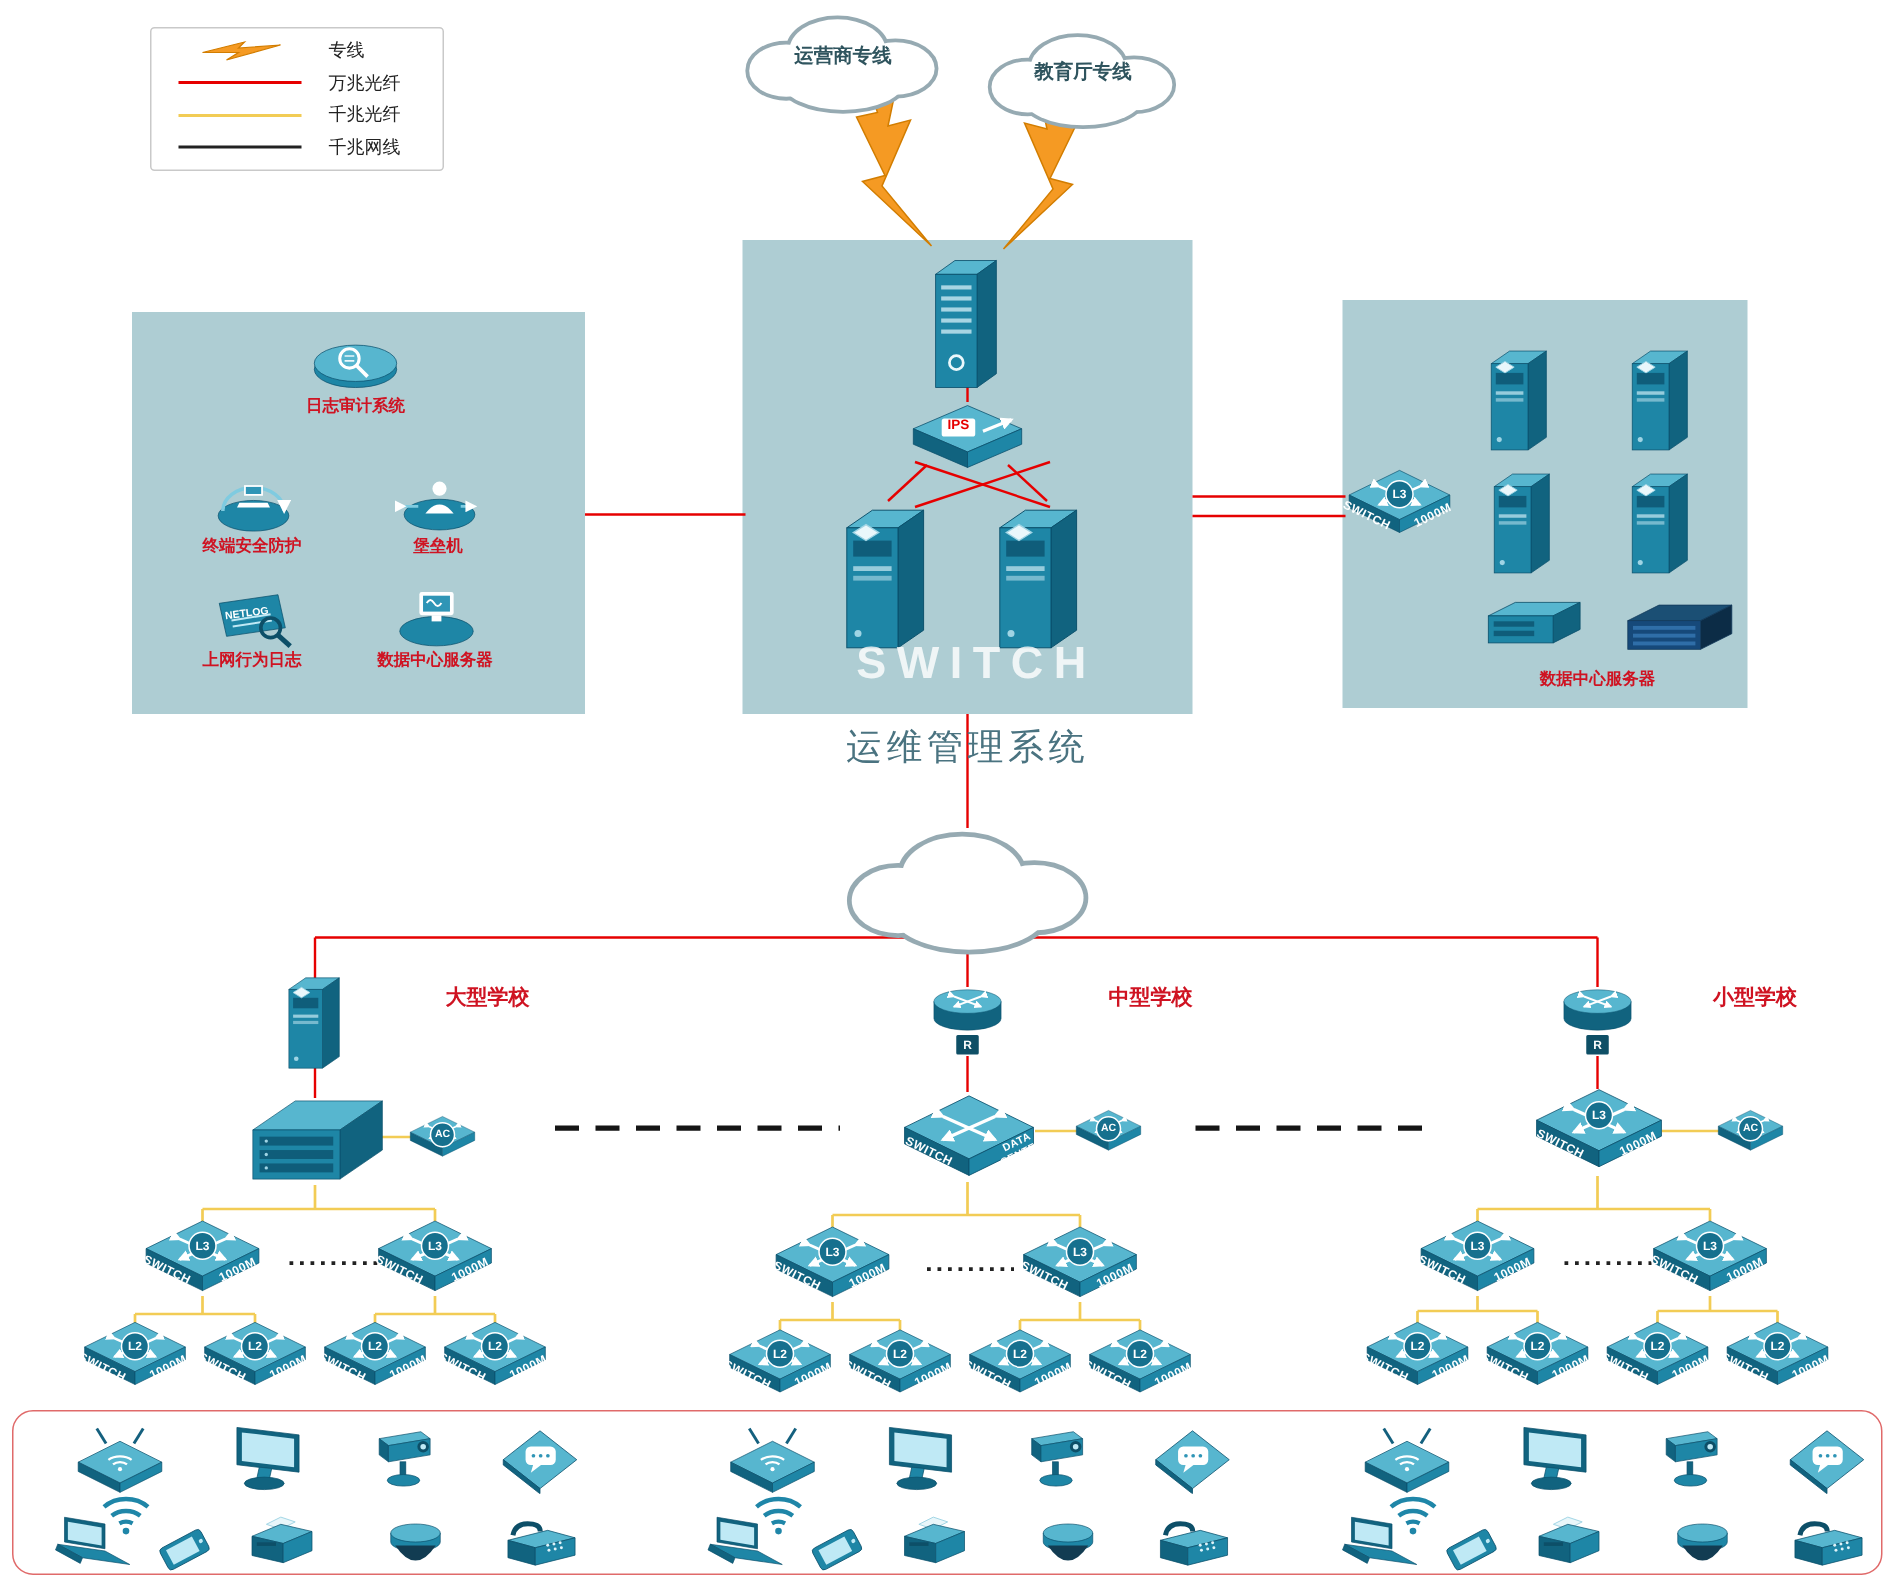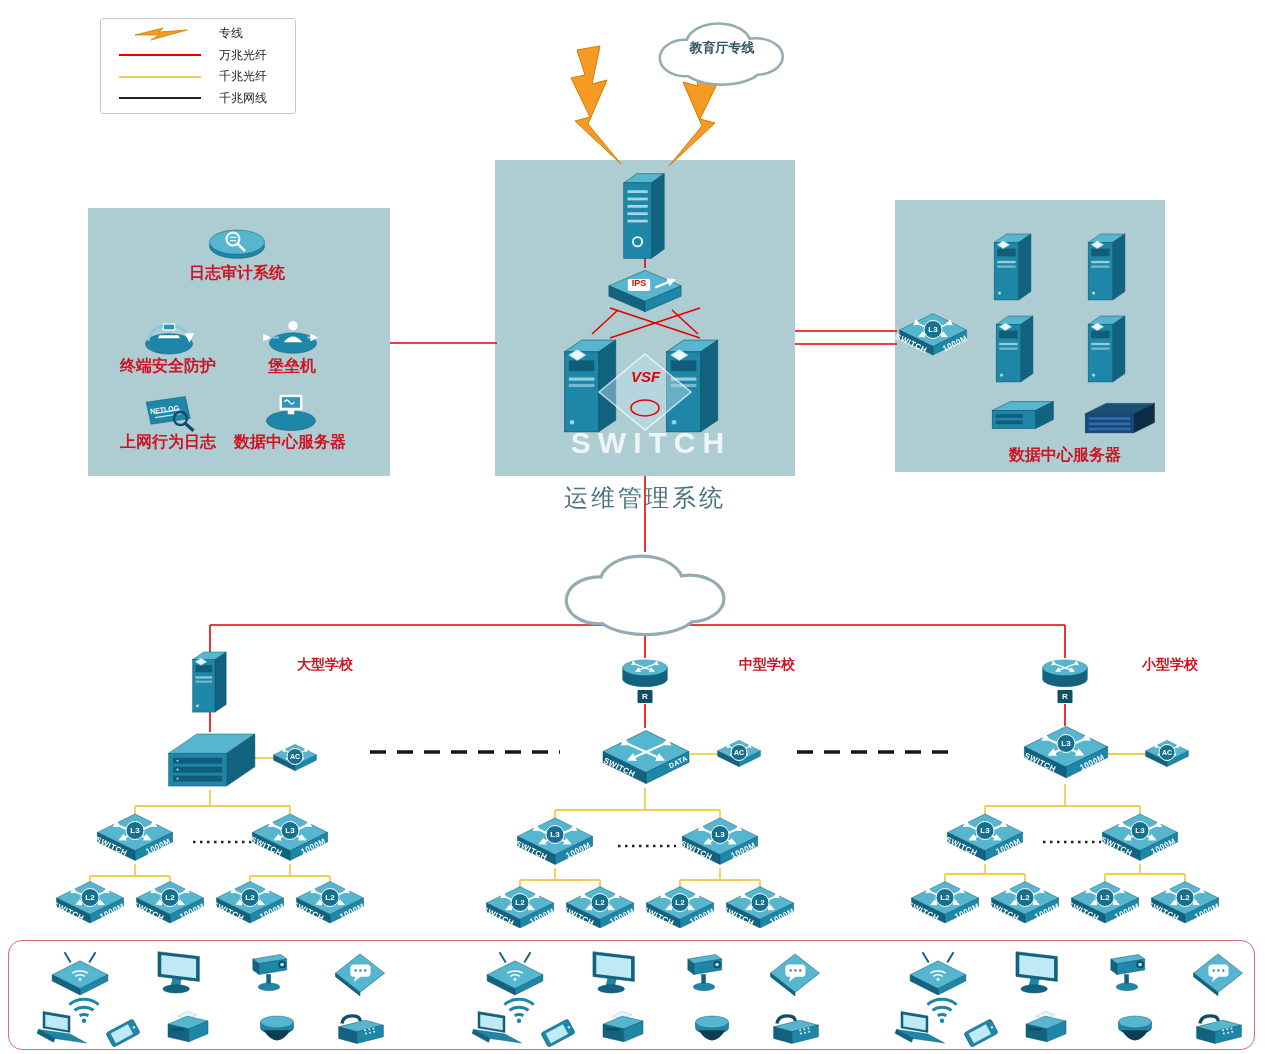--- a/index.html
+++ b/index.html
@@ -25,21 +25,21 @@
   .sw-lr{position:absolute;right:-6px;top:58%;width:56%;text-align:center;transform:rotate(-26deg);
          color:#fff;font-size:8px;font-weight:bold;letter-spacing:.4px;}
   .lr2{width:42px;font-size:7px;line-height:1.1;right:-8px;top:50%;}
   .dev-ac .sw-badge{width:15px;height:15px;font-size:7px;top:18%;}
   .r-badge{position:absolute;left:50%;bottom:-8px;transform:translateX(-50%);width:15px;height:13px;
            background:#0e4f66;color:#fff;font-size:8px;font-weight:bold;border:1px solid #fff;
            border-radius:2px;display:flex;align-items:center;justify-content:center;}
   .ips-label{position:absolute;left:26px;top:12px;width:22px;text-align:center;color:#e60000;
              font-weight:bold;font-size:9px;}
   .lbl{position:absolute;text-align:center;}
-  .red-lbl{color:#cf1322;font-weight:bold;font-size:16px;}
+  .red-lbl{color:#cf1322;font-weight:bold;font-size:11px;}
   .school-lbl{color:#cf1322;font-weight:bold;font-size:14px;}
   .title-lbl{font-family:"Liberation Serif",serif;font-size:24px;color:#4a7380;letter-spacing:3px;}
   .cloud{position:absolute;}
   .cloud-lbl{position:absolute;left:0;right:0;text-align:center;font-family:"Liberation Serif",serif;
              font-weight:bold;color:#2f545e;}
   .legend{position:absolute;left:100px;top:18px;width:196px;height:96px;background:#fff;
           border:1px solid #c9c9c9;border-radius:3px;display:flex;flex-direction:column;justify-content:space-around;
           padding:4px 0;box-sizing:border-box;}
   .lg-row{display:flex;align-items:center;height:20px;}
   .lg-ico{width:118px;display:flex;justify-content:center;align-items:center;}
@@ -360,20 +360,26 @@
       <span class="lg-txt">千兆光纤</span>
     </div>
     <div class="lg-row">
       <span class="lg-ico">
           <span class="lg-line" style="border-top-color:#222"></span>
         </span>
       <span class="lg-txt">千兆网线</span>
     </div>
   </div>
 
+  <div class="cloud" style="left:476px;top:2px;width:172px;height:80px">
+    <svg class="asvg" viewBox="0 0 220 110">
+        <use href="#s-cloud"></use>
+      </svg>
+    <span class="cloud-lbl" style="top:26px;font-size:13px">运营商专线</span>
+  </div>
   <div class="cloud" style="left:640px;top:14px;width:164px;height:78px">
     <svg class="asvg" viewBox="0 0 220 110">
         <use href="#s-cloud"></use>
       </svg>
     <span class="cloud-lbl" style="top:25px;font-size:13px">教育厅专线</span>
   </div>
 
   <div class="dev" style="left:618px;top:170px;width:52px;height:92px">
     <svg class="asvg" viewBox="0 0 56 100">
         <use href="#s-firewall"></use>
@@ -387,27 +393,20 @@
   </div>
   <div class="dev" style="left:556px;top:330px;width:64px;height:112px">
     <svg class="asvg" viewBox="0 0 60 96">
         <use href="#s-server"></use>
       </svg>
   </div>
   <div class="dev" style="left:658px;top:330px;width:64px;height:112px">
     <svg class="asvg" viewBox="0 0 60 96">
         <use href="#s-server"></use>
       </svg>
-  </div>
-  <div class="dev" style="left:595px;top:350px;width:100px;height:90px">
-    <svg class="asvg" viewBox="0 0 100 90">
-      <polygon points="50,4 96,42 50,80 4,42" fill="rgba(190,226,236,.45)" stroke="rgba(255,255,255,.7)" stroke-width="1.5"></polygon>
-      <ellipse cx="50" cy="58" rx="14" ry="8" fill="none" stroke="#e60000" stroke-width="1.6"></ellipse>
-    </svg>
-    <span class="vsf-lbl" style="left:36px;top:18px">VSF</span>
   </div>
   <span class="watermark" style="left:556px;top:426px;width:190px;text-align:center">SWITCH</span>
   <div class="lbl title-lbl" style="left:495px;top:482px;width:300px">运维管理系统</div>
 
   <div class="dev" style="left:206px;top:222px;width:62px;height:42px">
     <svg class="asvg" viewBox="0 0 76 52">
         <use href="#s-ico-audit"></use>
       </svg>
   </div>
   <div class="lbl red-lbl" style="left:177px;top:263px;width:120px">日志审计系统</div>

